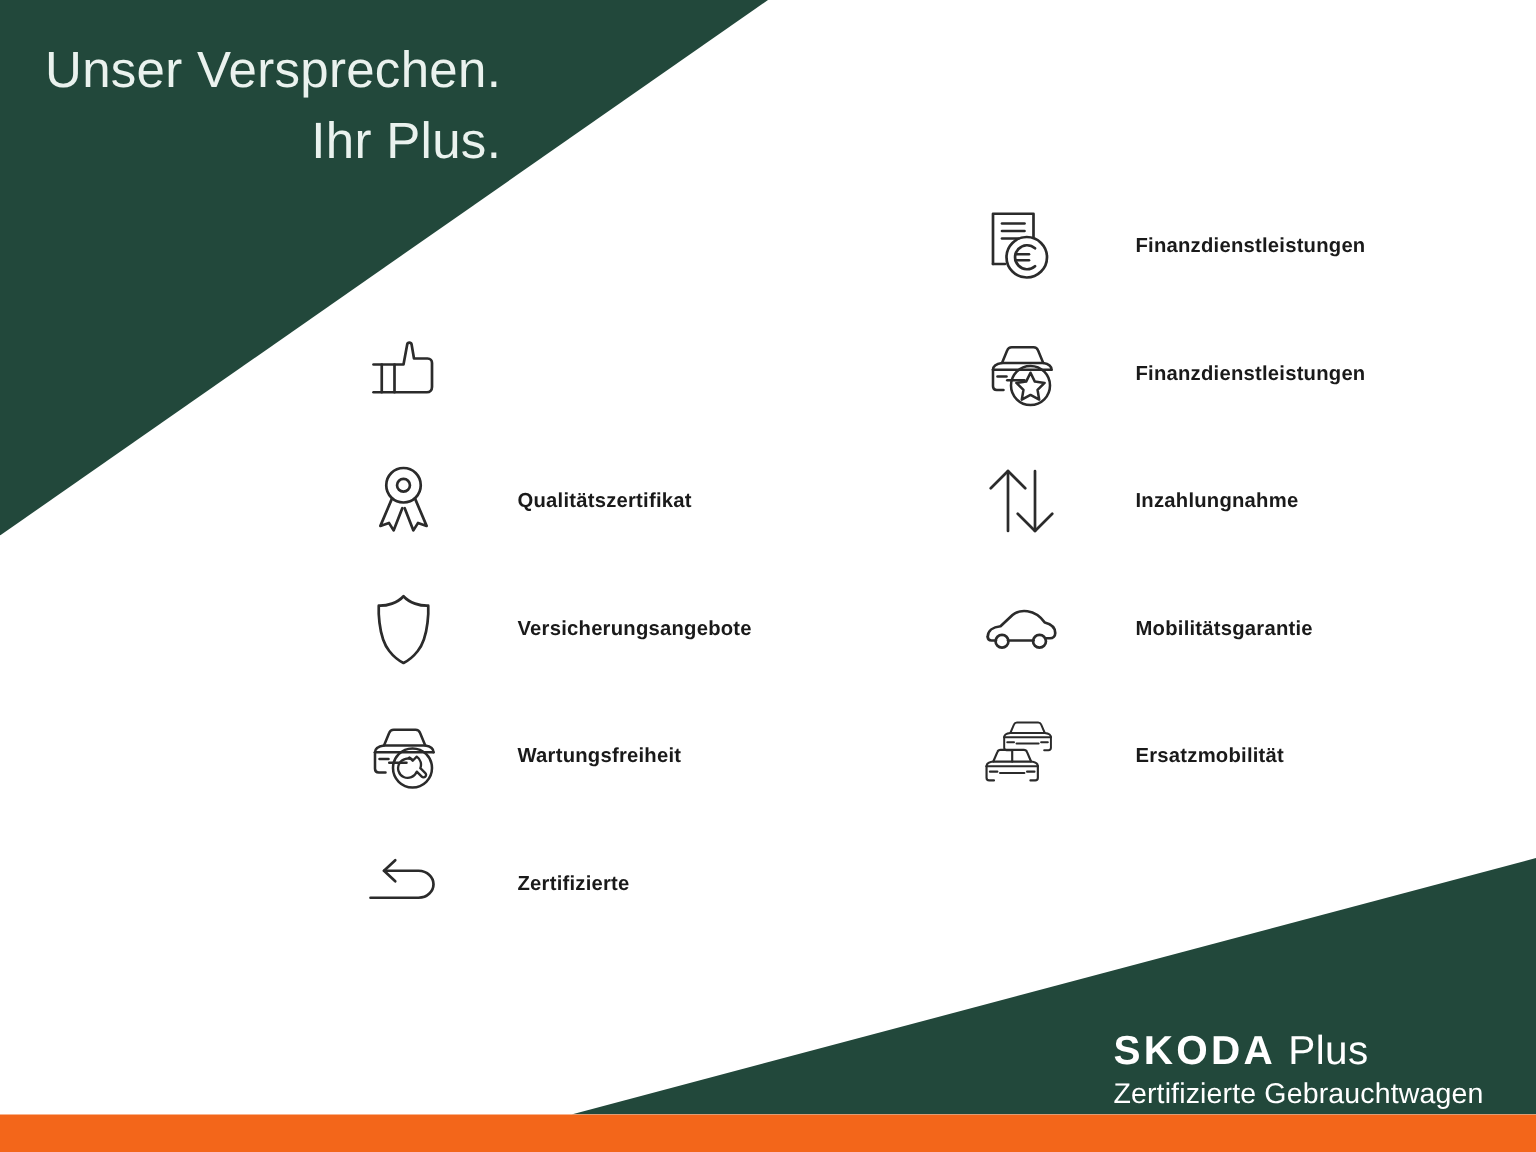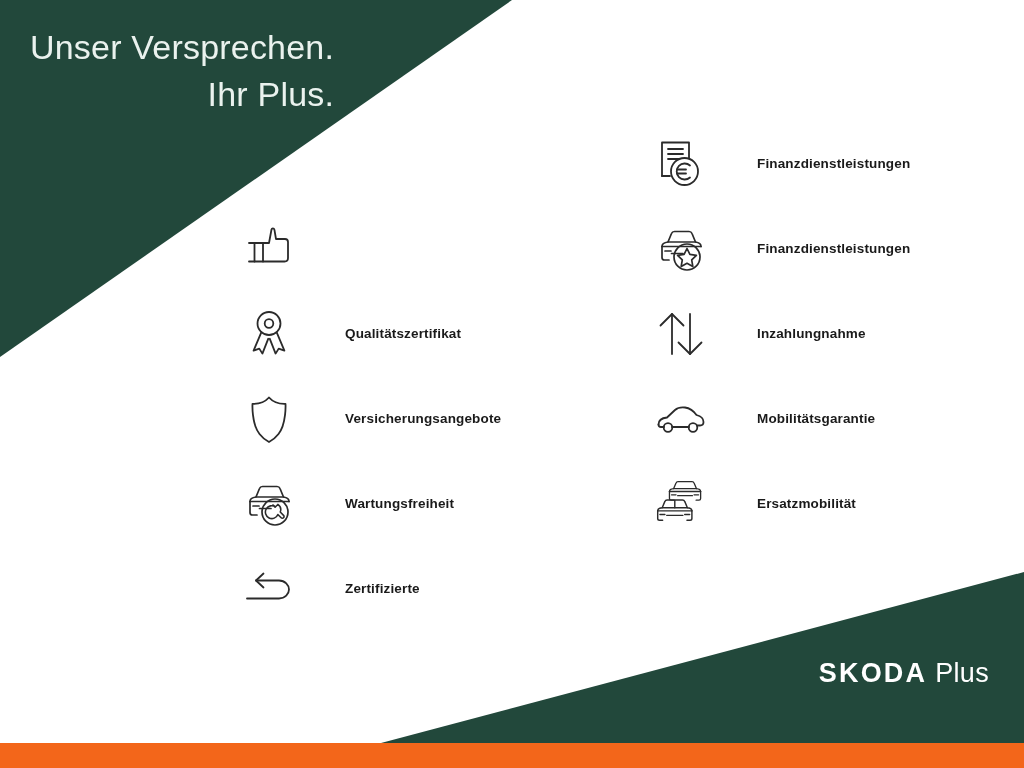--- a/index.html
+++ b/index.html
@@ -84,21 +84,21 @@
     font-weight: bold;
     color: #1A1A1A;
     letter-spacing: 0.15px;
     white-space: nowrap;
   }
 
   
   .brand {
     position: absolute;
     right: 35px;
-    top: 658px;
+    top: 685px;
     color: #FFFFFF;
   }
   .brand-line1 {
     font-size: 27px;
     line-height: 30px;
     letter-spacing: 0.5px;
     white-space: nowrap;
   }
   .brand-skoda {
     font-weight: bold;
@@ -279,15 +279,16 @@
       </span>
       <span class="feature-label">Ersatzmobilität</span>
     </div>
 
   </div>
 
   <div class="brand">
     <div class="brand-line1">
       <span class="brand-skoda">SKODA</span><span>&nbsp;</span><span class="brand-plus">Plus</span>
     </div>
+    <div class="brand-line2">Zertifizierte Gebrauchtwagen</div>
   </div>
 
 </div>
 
 </body></html>

